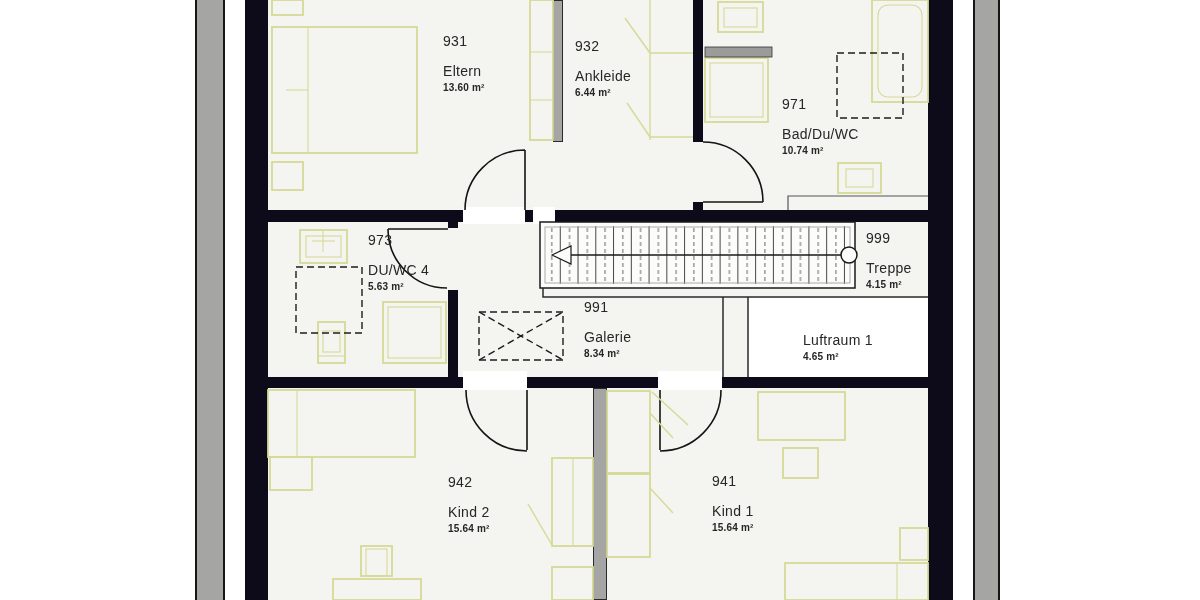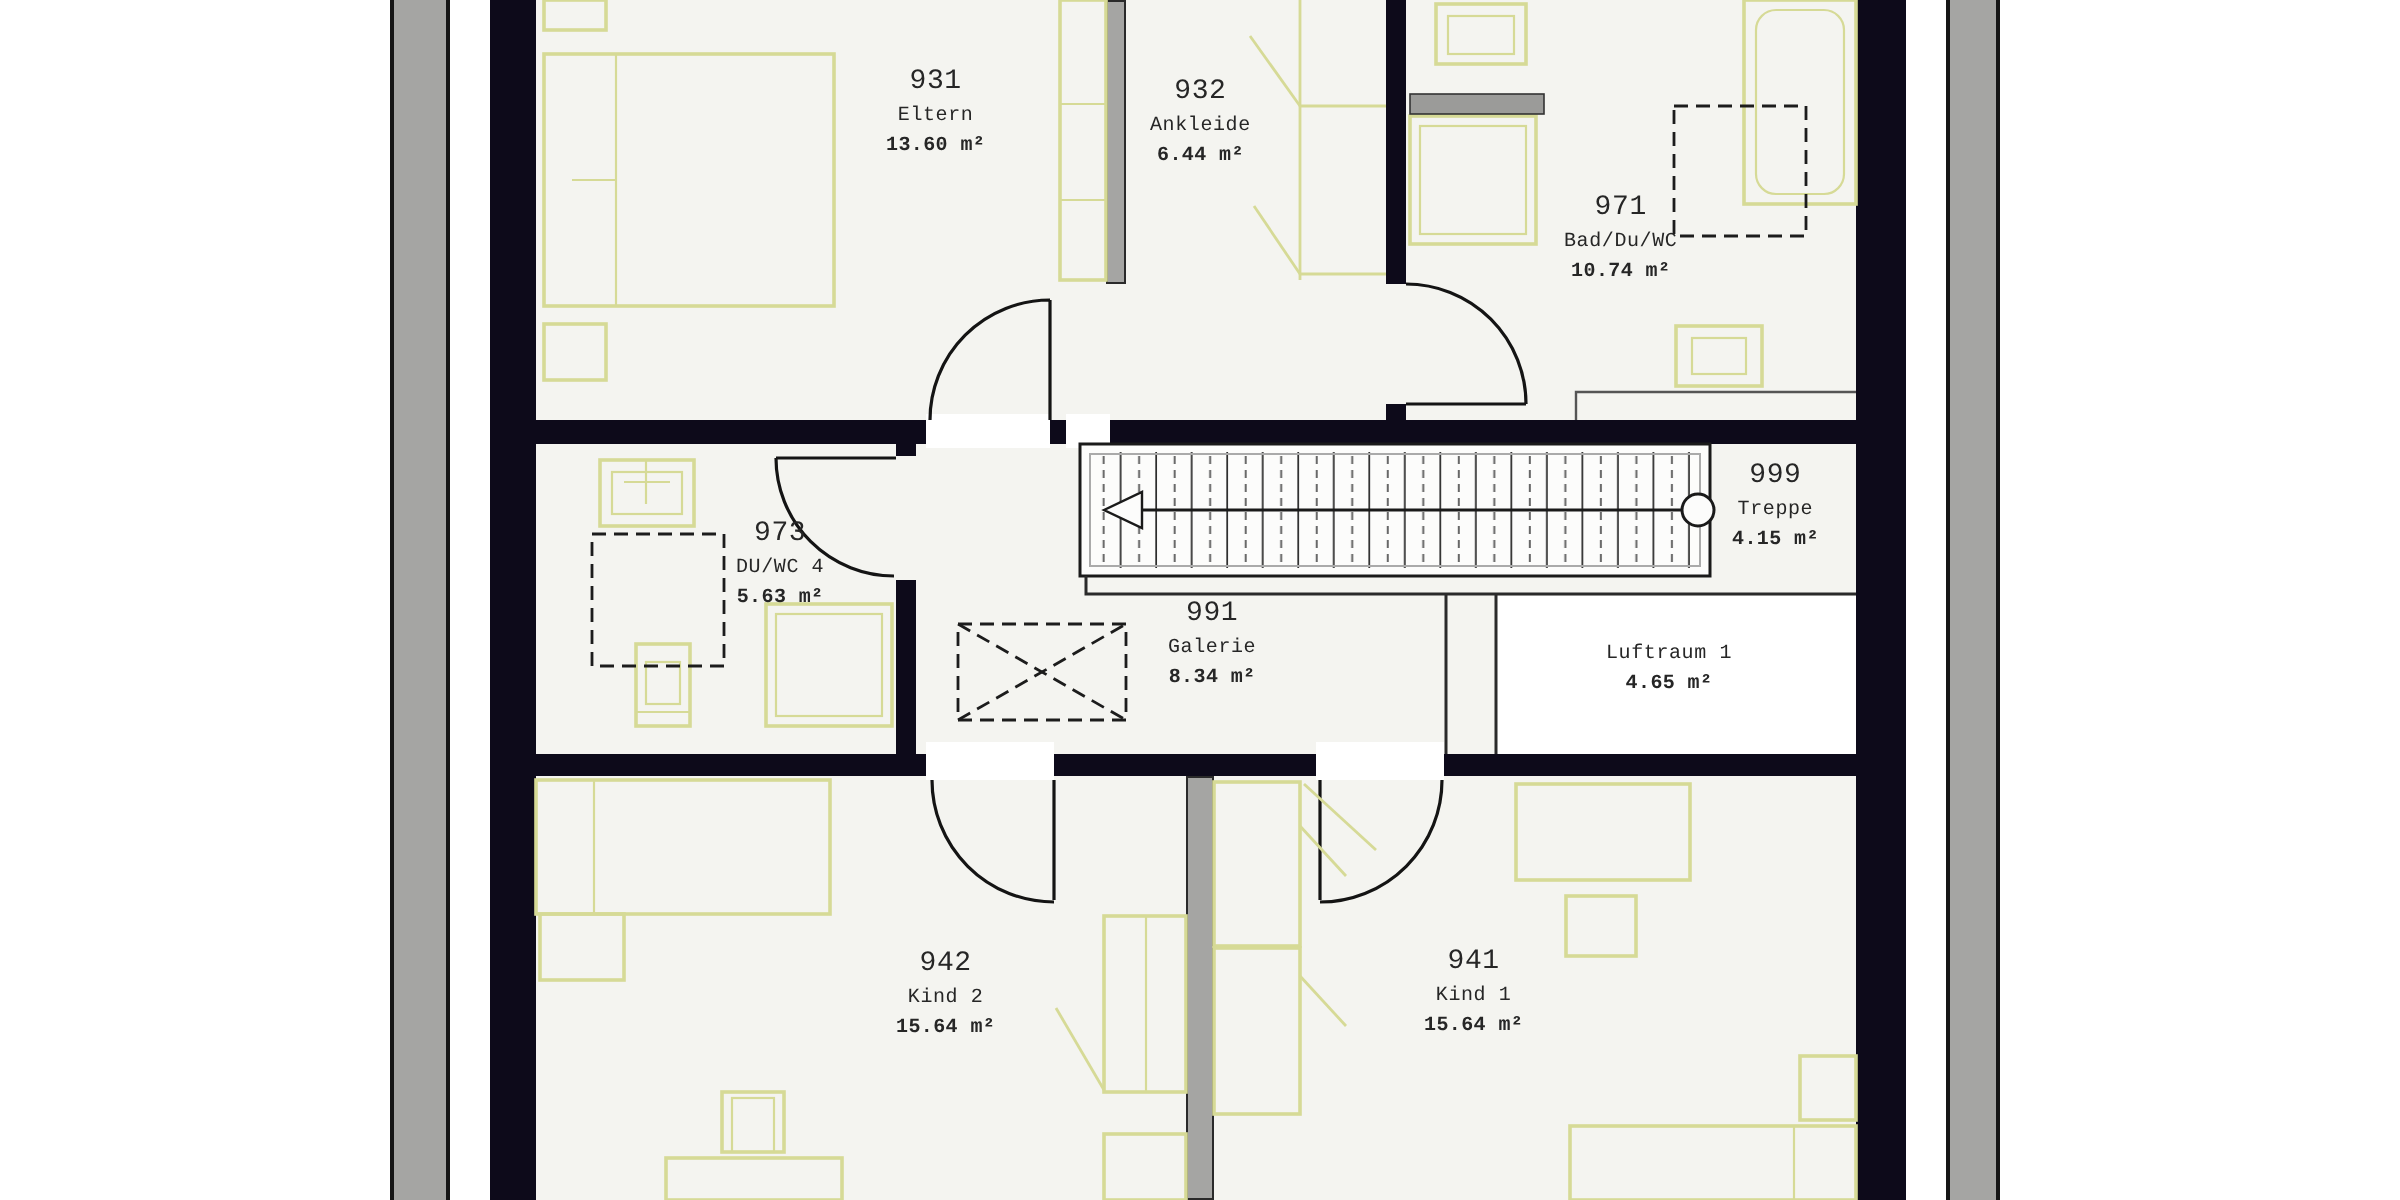--- a/index.html
+++ b/index.html
@@ -1,30 +1,30 @@
 <!DOCTYPE html>
 <html><head>
 <meta charset="utf-8">
 <style>
   html,body{margin:0;padding:0;background:#ffffff;}
   .canvas{
     position:relative;width:1099px;height:600px;background:#ffffff;
-    overflow:hidden;font-family:Liberation Mono, monospace;color:#262626;text-align:center;
+    overflow:hidden;font-family:Liberation Sans, sans-serif;color:#262626;
   }
   .abs{position:absolute;}
   .strip{background:#a5a5a3;border-left:2px solid #161616;border-right:2px solid #161616;}
   .floor{background:#f4f4f0;}
   .wall{background:#0d0a1a;}
   .graywall{background:#a5a5a3;border:1px solid #2a2a2a;box-sizing:border-box;}
   .threshold{background:#ffffff;}
   .void{background:#ffffff;}
   svg{position:absolute;left:0;top:0;}
   .lbl{position:absolute;line-height:1.15;white-space:nowrap;}
   .lbl .num{font-size:14px;letter-spacing:.3px;}
-  .lbl .nm{font-size:10px;letter-spacing:.3px;margin-top:4px;}
+  .lbl .nm{font-size:14px;letter-spacing:.3px;margin-top:14px;}
   .lbl .ar{font-size:10px;font-weight:bold;margin-top:3px;letter-spacing:.2px;}
 </style>
 </head>
 <body>
 
 <div class="canvas">
 
   <div class="abs strip" style="left:195px;top:0;width:26px;height:600px"></div>
   <div class="abs strip" style="left:973px;top:0;width:23px;height:600px"></div>
 
@@ -162,21 +162,21 @@
   <div class="lbl" style="left:575px;top:38px">
     <div class="num">932</div>
     <div class="nm">Ankleide</div>
     <div class="ar">6.44 m²</div>
   </div>
   <div class="lbl" style="left:782px;top:96px">
     <div class="num">971</div>
     <div class="nm">Bad/Du/WC</div>
     <div class="ar">10.74 m²</div>
   </div>
-  <div class="lbl" style="left:368px;top:259px">
+  <div class="lbl" style="left:368px;top:232px">
     <div class="num">973</div>
     <div class="nm">DU/WC 4</div>
     <div class="ar">5.63 m²</div>
   </div>
   <div class="lbl" style="left:866px;top:230px">
     <div class="num">999</div>
     <div class="nm">Treppe</div>
     <div class="ar">4.15 m²</div>
   </div>
   <div class="lbl" style="left:584px;top:299px">

